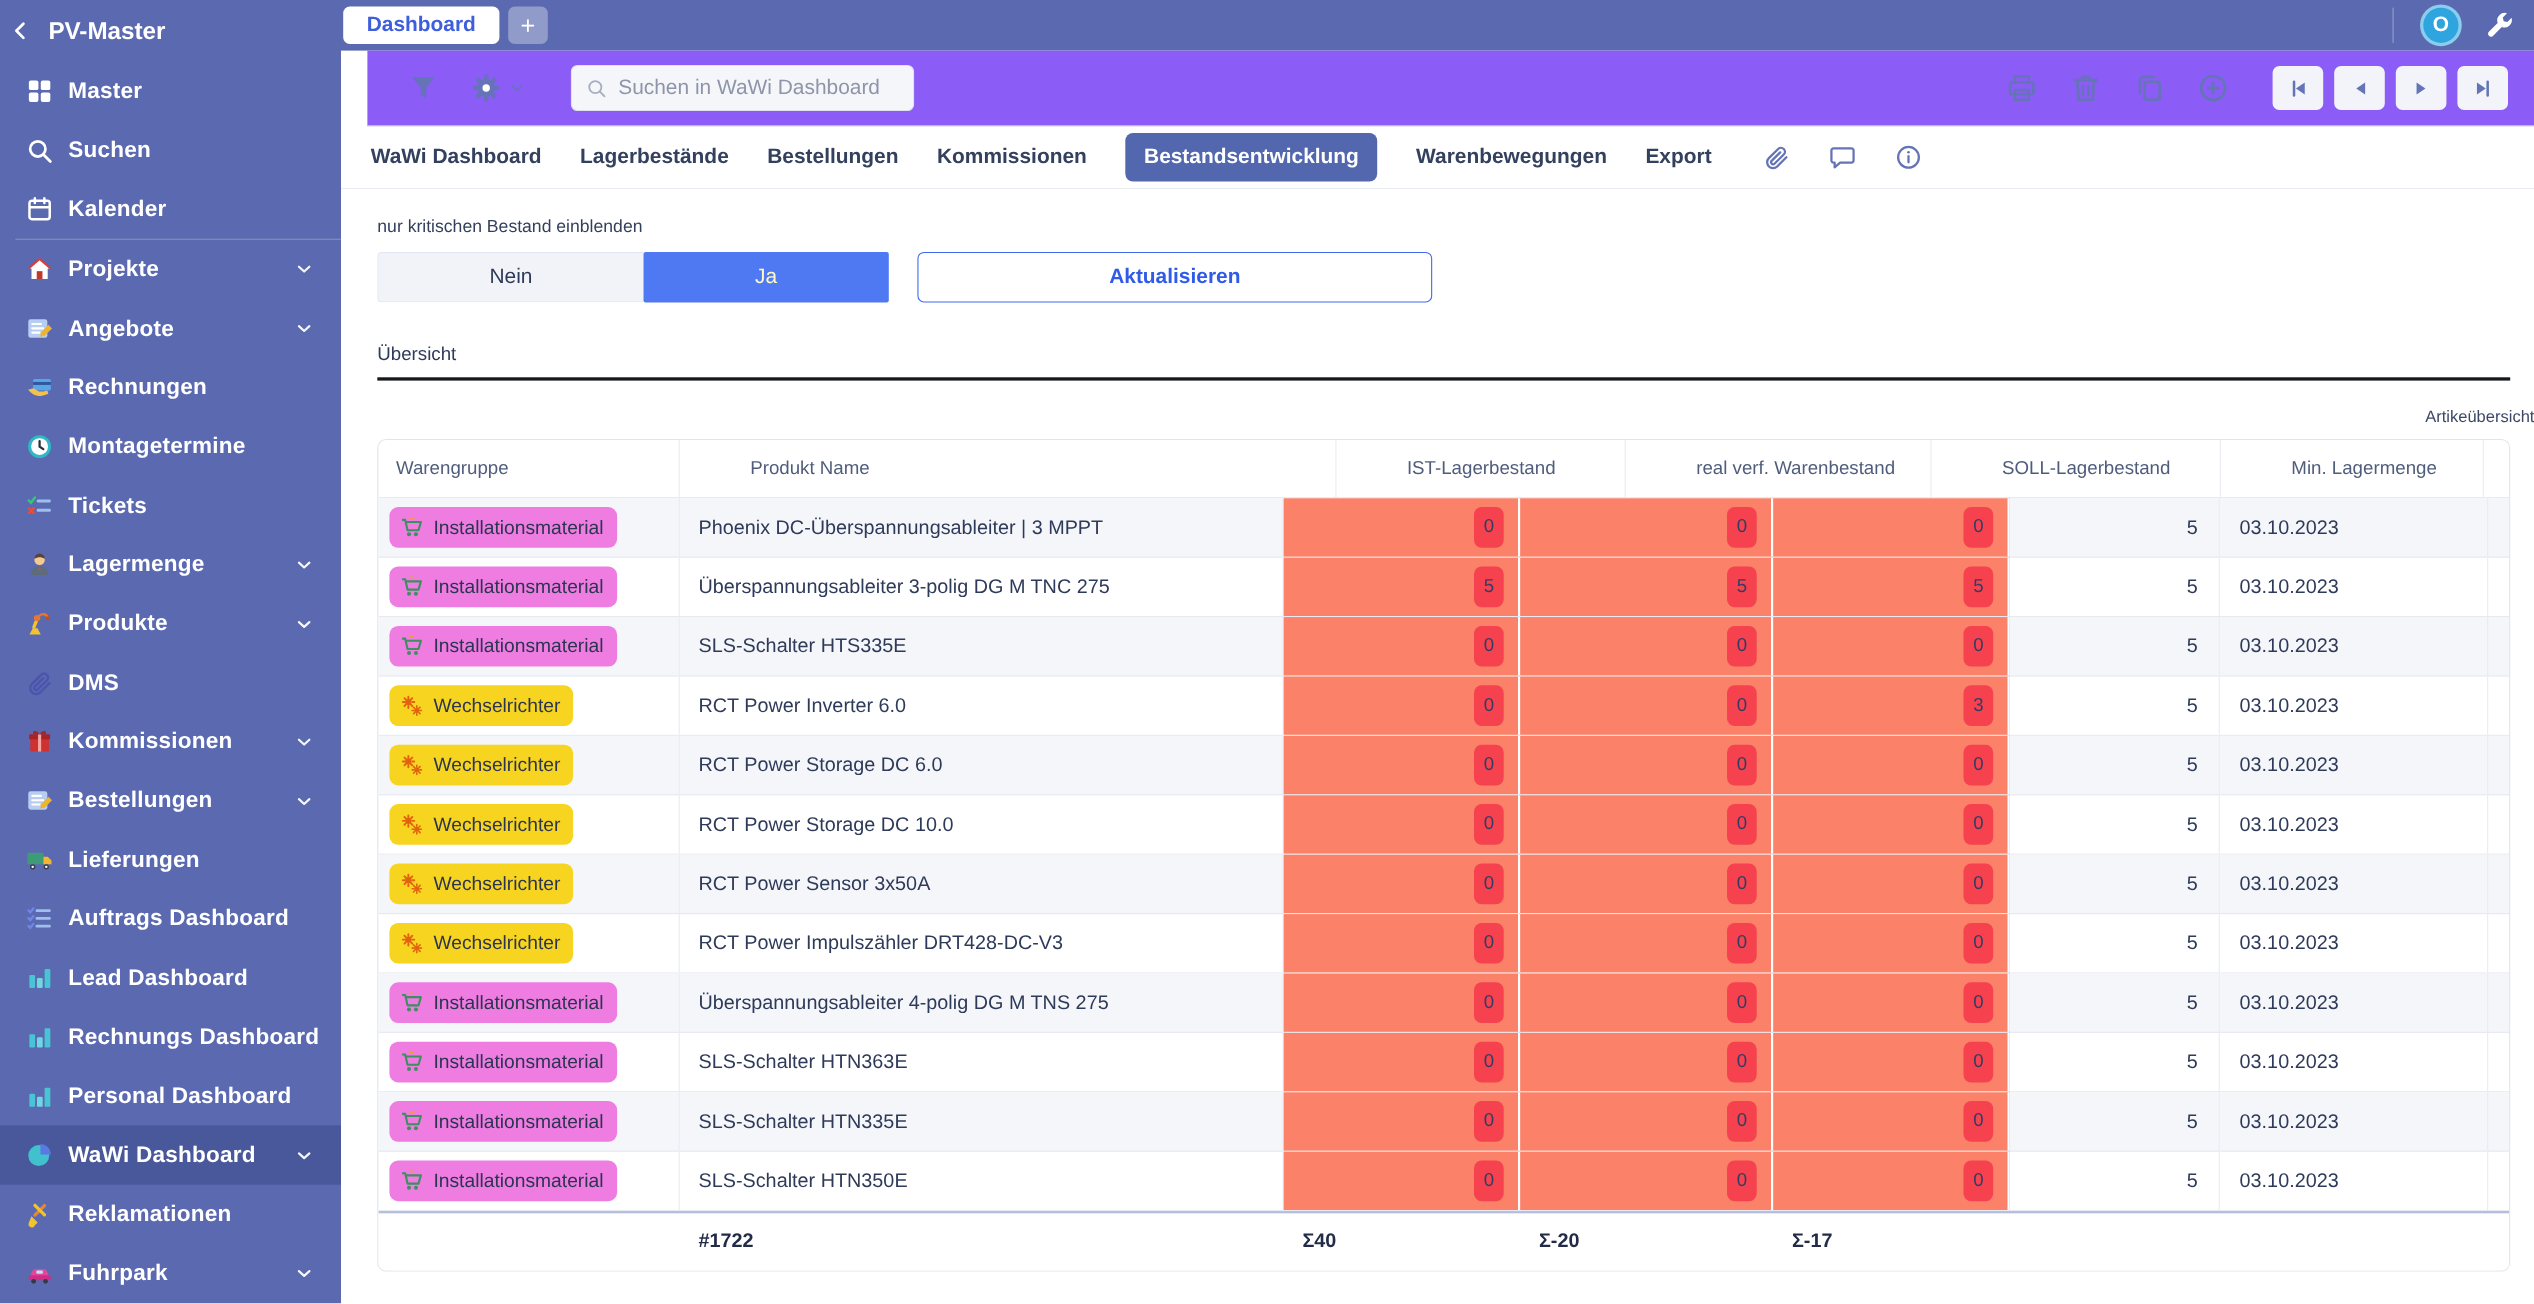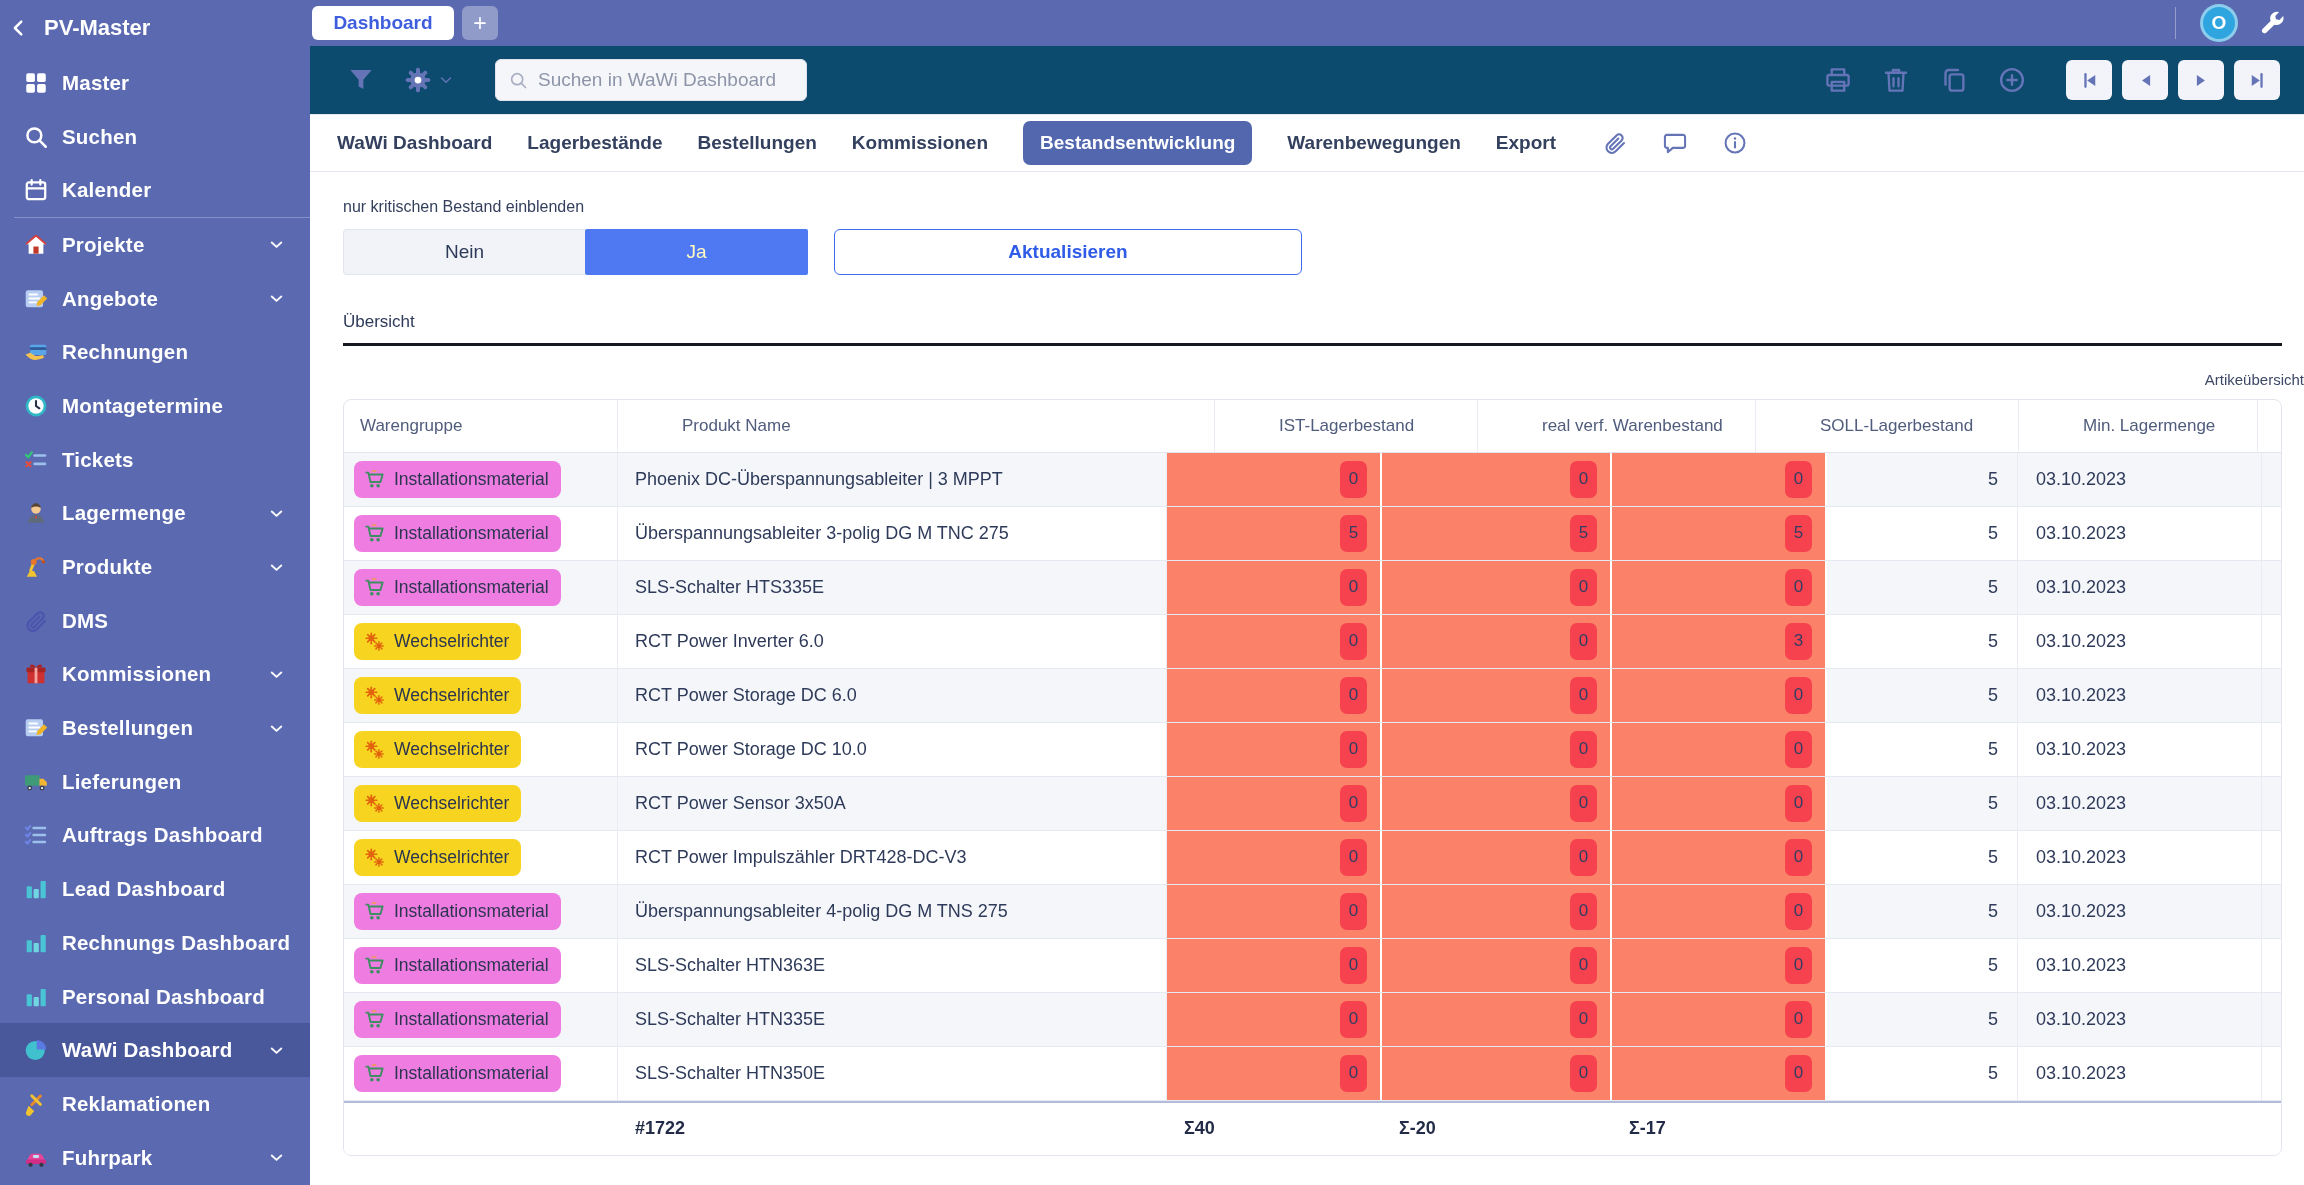--- a/index.html
+++ b/index.html
@@ -30,21 +30,21 @@
     color:var(--link_blue,#3e5ede); font-size:19px; font-weight:700; display:flex; align-items:center; justify-content:center; cursor:pointer;}
   .win-add { width:36px; height:34px; margin-left:8px; background:rgba(255,255,255,.33); border:none;
     border-radius:6px; color:#fff; font-size:23px; line-height:1; display:flex; align-items:center; justify-content:center; cursor:pointer;}
   .topbar-right { margin-left:auto; display:flex; align-items:center; gap:20px; padding-right:18px; }
   .topbar-divider { width:1px; height:32px; background:rgba(255,255,255,.35); margin-right:4px;}
   .avatar { width:38px; height:38px; border-radius:50%; background:var(--avatar_bg,#2fa5df);
     border:3px solid rgba(255,255,255,.45); color:#fff; font-weight:700; font-size:19px;
     display:flex; align-items:center; justify-content:center; cursor:pointer;}
   .wrench { width:28px; height:28px; cursor:pointer;}
 
-  .toolbar { height:69px; background:#0c4a6e; border-bottom:1px solid #e6e9f0; display:flex; align-items:center; padding:0 24px 0 35px; }
+  .toolbar { height:69px; background:#8b5cf6; border-bottom:1px solid #e6e9f0; display:flex; align-items:center; padding:0 24px 0 35px;margin-left:24px; }
   .tool-icon { width:31px; height:31px; display:flex; align-items:center; justify-content:center; cursor:pointer;}
   .tool-icon svg { width:30px; height:30px; }
   .gear-wrap { margin-left:26px; display:flex; align-items:center; gap:4px; cursor:pointer;}
   .chev-sm { width:18px; height:18px; }
   .searchbox { margin-left:40px; width:312px; height:42px; background:#f5f6fa; border:1px solid #dfe2ec;
     border-radius:6px; display:flex; align-items:center; padding:0 12px; gap:9px; }
   .searchbox svg { width:21px; height:21px; flex:0 0 21px;}
   .searchbox input { border:none; outline:none; background:transparent; font-size:19px; color:#3a4259;
     width:100%; font-family:"Liberation Sans",sans-serif;}
   .searchbox input::placeholder { color:#8e95a9; }

